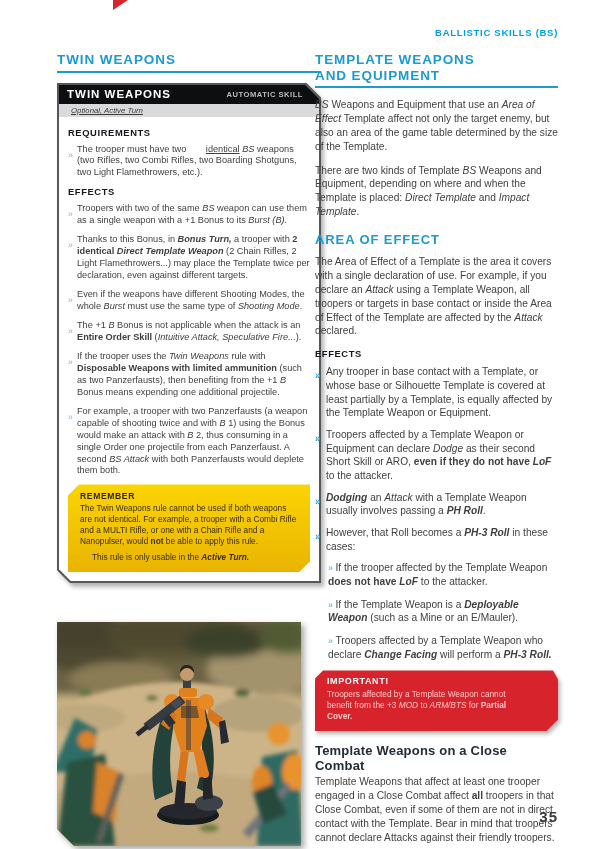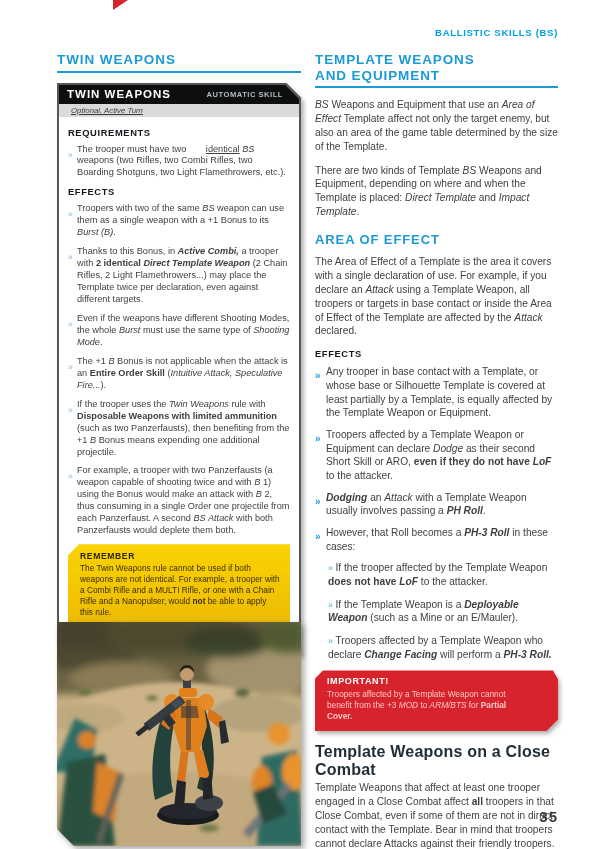--- a/index.html
+++ b/index.html
@@ -8,27 +8,27 @@
         font-family:"Liberation Sans",sans-serif;color:#3f3f3f;}
   
   .corner-mark{position:absolute;left:113px;top:0;width:15px;height:10px;background:#d7232b;
                clip-path:polygon(0 0,100% 0,0 100%);}
   .running-head{position:absolute;top:27px;right:42px;color:#00a1e4;font-weight:bold;
                 font-size:9.5px;letter-spacing:.7px;}
   .page-num{position:absolute;top:808px;right:42px;font-size:15px;font-weight:bold;
             color:#3a3a3a;letter-spacing:1px;}
   
   .col{position:absolute;top:52px;}
-  .col-left{left:57px;width:244px;}
+  .col-left{left:57px;width:264px;}
   .col-right{left:315px;width:243px;}
   h1{font-size:13.5px;font-weight:bold;color:#1c9ad6;letter-spacing:.9px;margin:0 0 10px 0;
      padding-bottom:3px;border-bottom:2px solid #1c9ad6;line-height:1.15;}
   h2{font-size:13px;font-weight:bold;color:#1c9ad6;letter-spacing:.9px;margin:13px 0 8px 0;}
   .body-p{font-size:10.2px;line-height:1.36;margin:0 0 10px 0;}
-  .mini-h{font-size:16px;font-weight:bold;color:#222d36;margin:10px 0 2px 0;letter-spacing:.2px;}
+  .mini-h{font-size:13px;font-weight:bold;color:#222d36;margin:10px 0 2px 0;letter-spacing:.2px;}
   .lbl{font-size:9.4px;font-weight:bold;color:#14171c;letter-spacing:.6px;margin:3px 0 6px 0;}
   
   .bullet{display:flex;margin:0 0 8px 0;}
   .bullet .mk{flex:0 0 11px;}
   .bullet .mk::before{content:"\00BB";font-weight:bold;}
   .bullet p{margin:0;}
   .rc .bullet .mk::before{color:#2aa0d8;font-size:10px;}
   .rc .bullet p{font-size:10.2px;line-height:1.34;}
   .subbullet{margin:0 0 9px 13px;font-size:10.2px;line-height:1.34;}
   .subbullet::before{content:"\00BB\00A0";color:#7fc0e2;font-weight:bold;font-size:9px;}
@@ -93,21 +93,21 @@
               <span class="mk"></span>
               <p>The trooper must have two <span class="u">identical</span> <i>BS</i> weapons (two Rifles, two Combi Rifles, two Boarding Shotguns, two Light Flamethrowers, etc.).</p>
             </div>
             <div class="lbl">EFFECTS</div>
             <div class="bullet">
                 <span class="mk"></span>
                 <p>Troopers with two of the same <i>BS</i> weapon can use them as a single weapon with a +1 Bonus to its <i>Burst (B)</i>.</p>
               </div>
             <div class="bullet">
                 <span class="mk"></span>
-                <p>Thanks to this Bonus, in <b><i>Active Combi,</i></b> a trooper with <b>2 identical</b> <b><i>Direct Template Weapon</i></b> (2 Chain Rifles, 2 Light Flamethrowers...) may place the Template twice per declaration, even against different targets.</p>
+                <p>Thanks to this Bonus, in <b><i>Bonus Turn,</i></b> a trooper with <b>2 identical</b> <b><i>Direct Template Weapon</i></b> (2 Chain Rifles, 2 Light Flamethrowers...) may place the Template twice per declaration, even against different targets.</p>
               </div>
             <div class="bullet">
                 <span class="mk"></span>
                 <p>Even if the weapons have different Shooting Modes, the whole <i>Burst</i> must use the same type of <i>Shooting Mode</i>.</p>
               </div>
             <div class="bullet">
                 <span class="mk"></span>
                 <p>The +1 <i>B</i> Bonus is not applicable when the attack is an <b>Entire Order Skill</b> (<i>Intuitive Attack, Speculative Fire...</i>).</p>
               </div>
             <div class="bullet">

